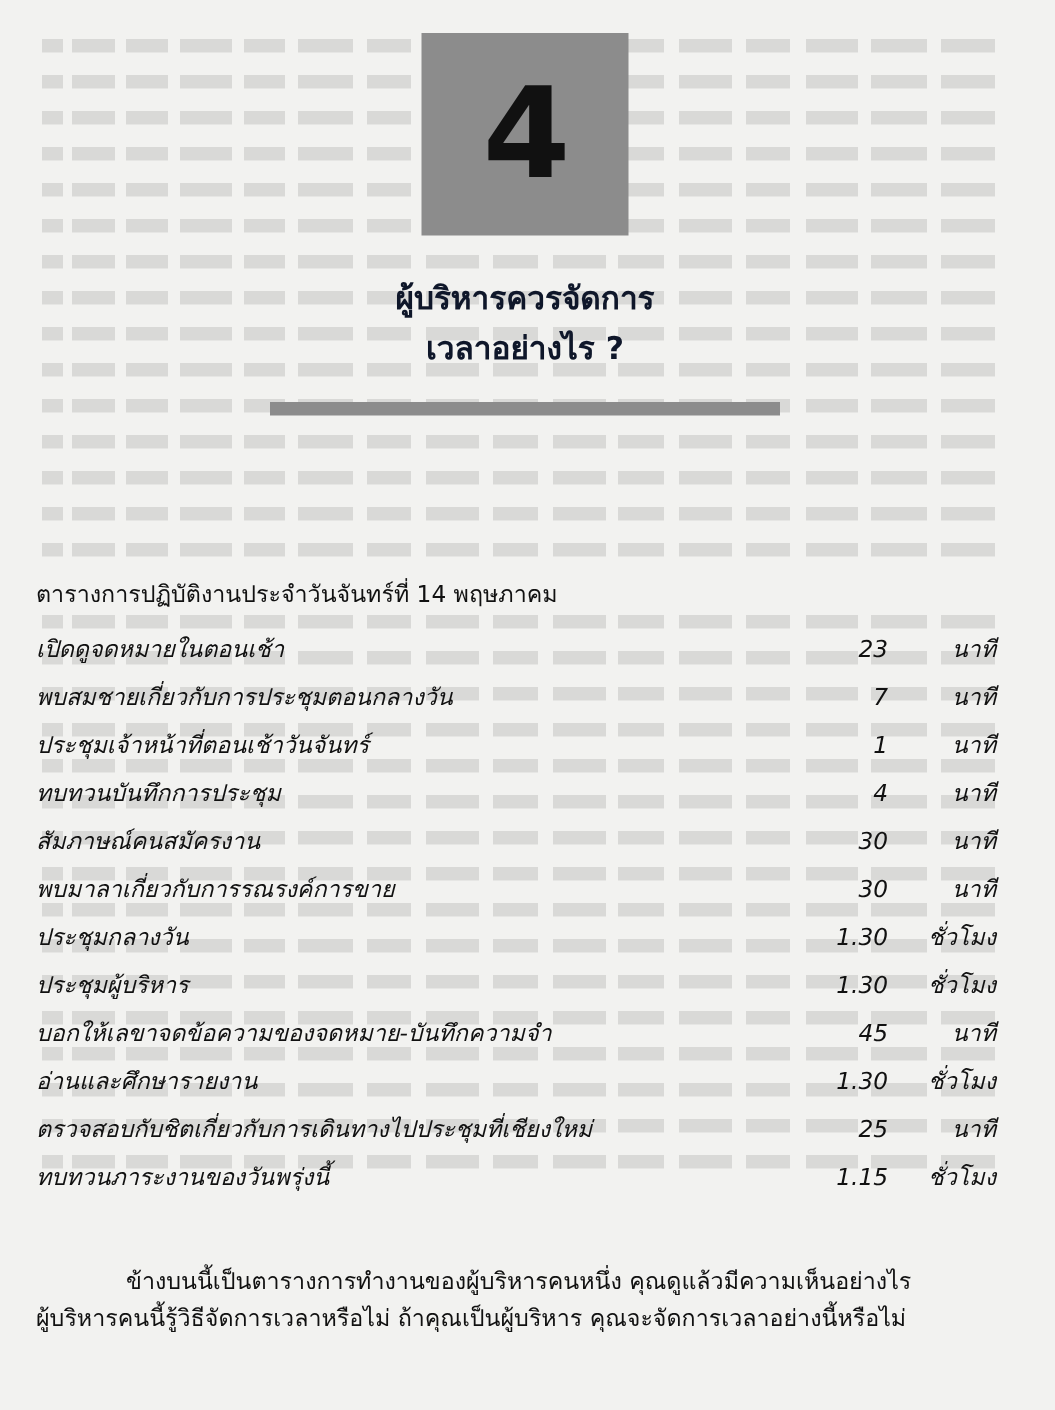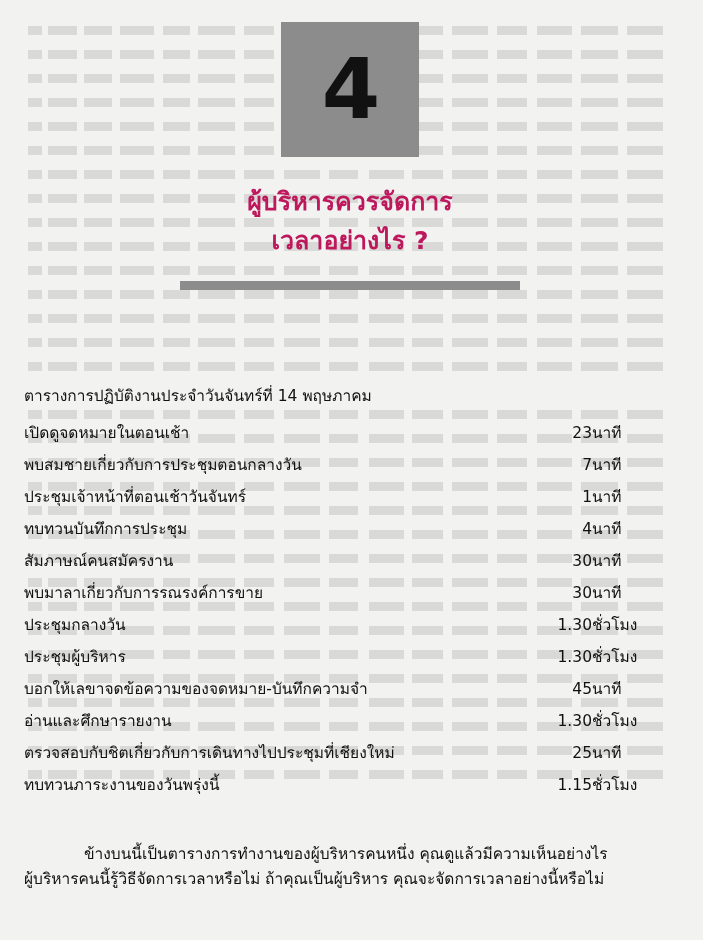--- a/index.html
+++ b/index.html
@@ -61,24 +61,24 @@
     color: #111;
     font-size: 84px;
     font-weight: bold;
     line-height: 135px;
     text-align: center;
     letter-spacing: -2px;
   }
   .chapter-title {
     margin-top: 26px;
     text-align: center;
-    font-size: 25px;
+    font-size: 21px;
     font-weight: bold;
     line-height: 1.55;
-    color: #be185d;
+    color: #0f172a;
   }
   .chapter-rule {
     margin-top: 20px;
     height: 9px;
     background: #8c8c8c;
     width: 340px;
   }
 
   
   .body-content {
@@ -94,33 +94,34 @@
   }
 
   table.schedule {
     width: 100%;
     border-collapse: collapse;
     font-size: 15.5px;
   }
   table.schedule td {
     padding: 3.5px 0;
     vertical-align: baseline;
+    font-style: italic;
   }
   td.task {
     padding-left: 68px;
     white-space: nowrap;
   }
   td.amount {
     width: 92px;
     text-align: right;
     padding-left: 6px;
   }
   td.unit {
     width: 72px;
-    text-align: left;
+    text-align: right;
     font-style: normal;
   }
 
   .closing {
     margin-top: 18px;
     font-size: 15.5px;
     line-height: 1.62;
   }
   .closing p {
     margin: 0;

